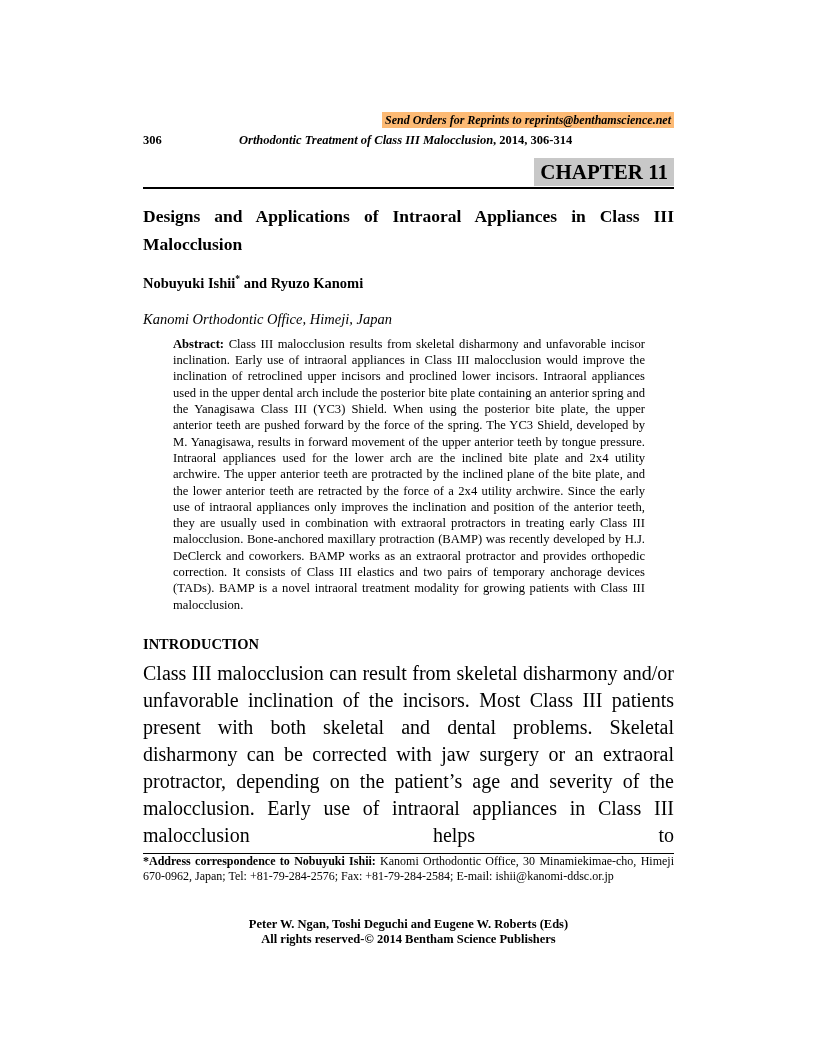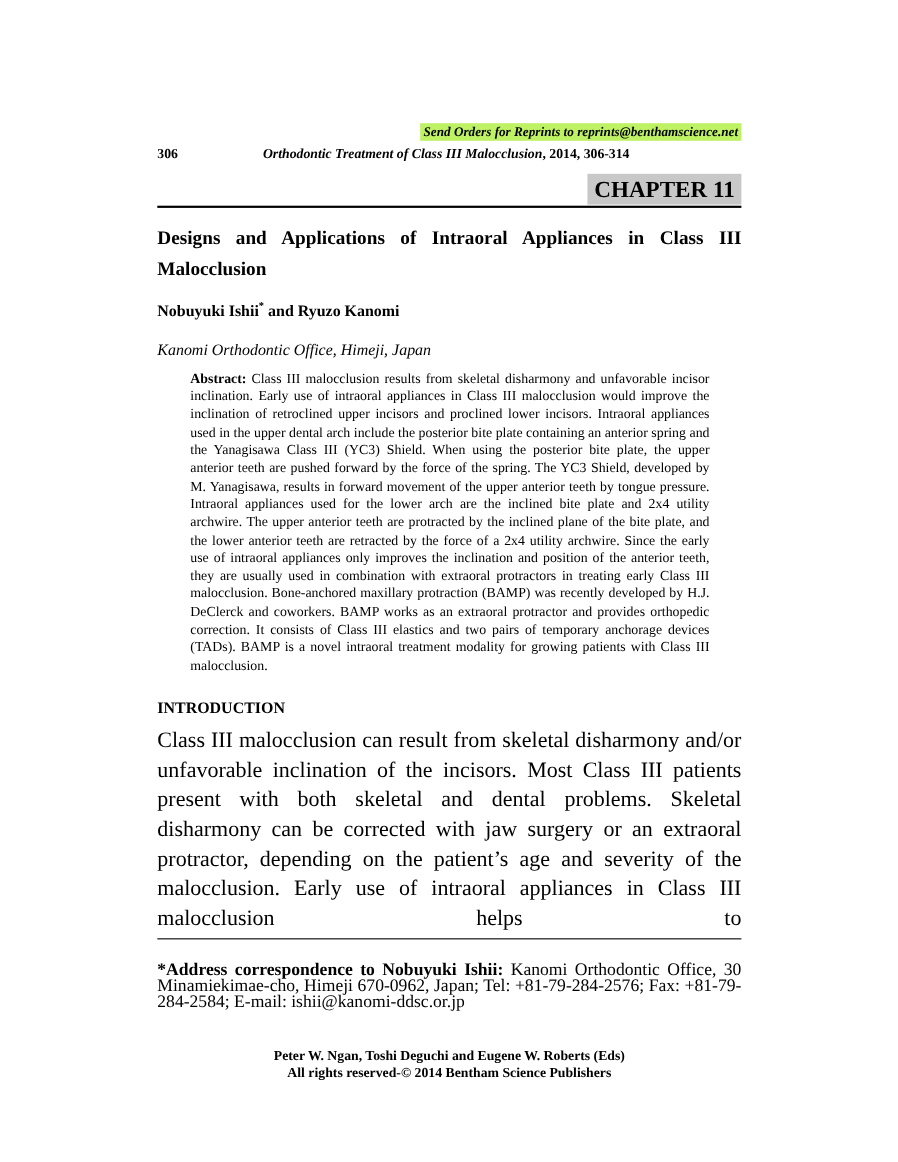--- a/index.html
+++ b/index.html
@@ -17,21 +17,21 @@
     box-sizing: border-box;
     padding: 112px 142px 0 143px;
     overflow: hidden;
   }
   .reprint-line {
     text-align: right;
     font-size: 12px;
     line-height: 17px;
   }
   .reprint-hl {
-    background: #bef264;
+    background: #fdba74;
     font-weight: bold;
     font-style: italic;
     padding: 1px 3px;
   }
   .running-head {
     position: relative;
     margin-top: 4px;
     font-size: 12.5px;
     font-weight: bold;
     height: 16px;
@@ -109,22 +109,22 @@
     line-height: 27px;
     text-align: justify;
     text-align-last: justify;
   }
   .footnote-rule {
     border: 0;
     border-top: 1.5px solid #000000;
     margin: 4px 0 0 0;
   }
   .footnote {
-    margin-top: 21px;
-    font-size: 16px;
+    margin-top: 0;
+    font-size: 12px;
     line-height: 14.8px;
     text-align: justify;
     text-align-last: left;
   }
   .footer {
     margin-top: 34px;
     text-align: center;
     font-weight: bold;
     font-size: 12.5px;
     line-height: 15px;

